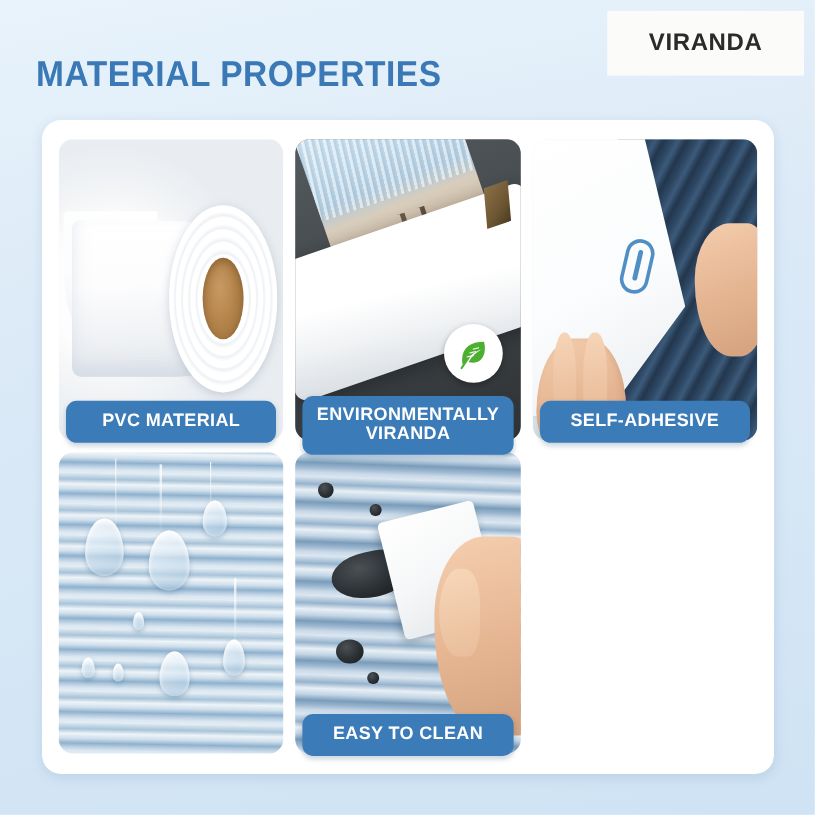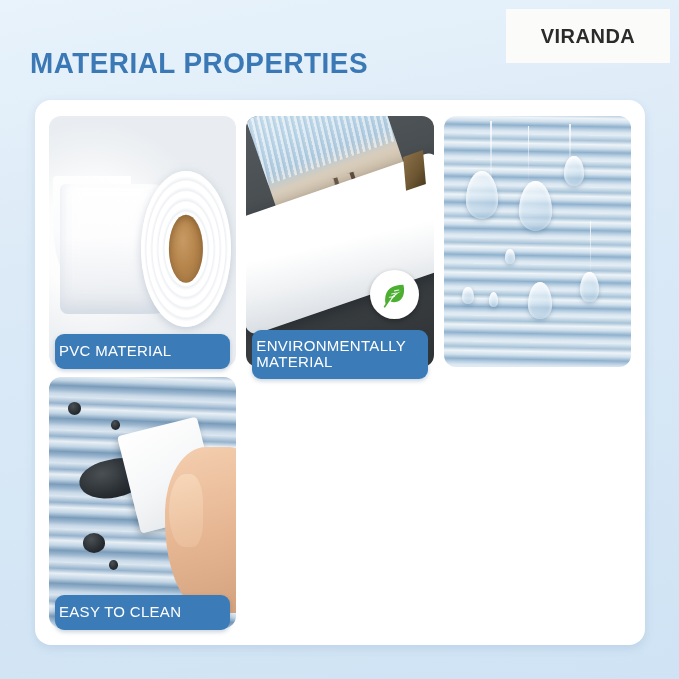--- a/index.html
+++ b/index.html
@@ -98,21 +98,22 @@
   }
 
   .card-label {
     position: absolute;
     left: 6px;
     right: 6px;
     bottom: -2px;
     background: #3b7cb8;
     color: #ffffff;
     border-radius: 9px;
-    font-weight: normal;
+    text-align: center;
+    font-weight: bold;
     font-size: 15px;
     letter-spacing: 0.3px;
     padding: 9px 4px 10px 4px;
     line-height: 1.07;
     font-family: "Liberation Sans Narrow", "Liberation Sans", sans-serif;
     z-index: 4;
     box-shadow: 0 2px 4px rgba(40,80,120,0.25);
   }
   .card-label.two-line {
     bottom: -12px;
@@ -499,23 +500,33 @@
         <div class="eco-curl"></div>
         <div class="eco-curl-tip"></div>
         <div class="eco-badge">
           <svg width="30" height="30" viewBox="0 0 32 32" aria-hidden="true">
             <path d="M26 5C14 5 7 10 6.5 20.5c-.2 3.4 1 5.8 1 5.8l2.3-3.6C13 17.5 18 13.8 23.5 12c-4.6 2.6-8.6 6.3-11.2 11 3.6 1.4 8.2.6 11-2.2C27 17 27.4 10.6 26 5z" fill="#4caf32"></path>
             <path d="M6 28.5L12.5 19" stroke="#4caf32" stroke-width="1.8" stroke-linecap="round" fill="none"></path>
             <path d="M11 18.5l5.5-1M13.5 15l5-1.2M16.5 11.6l4.6-1" stroke="#ffffff" stroke-width="1.1" stroke-linecap="round" fill="none" opacity="0.85"></path>
           </svg>
         </div>
       </div>
-      <div class="card-label two-line">ENVIRONMENTALLY MATERIAL</div>
+      <div class="card-label two-line">ENVIRONMENTALLY VIRANDA</div>
     </div>
 
+    <div class="card">
+      <div class="card-img bg-adhesive">
+        <div class="adh-marble"></div>
+        <div class="adh-peel"></div>
+        <div class="adh-clip"></div>
+        <div class="hand adh-hand-l"></div>
+        <div class="hand adh-hand-r"></div>
+      </div>
+      <div class="card-label">SELF-ADHESIVE</div>
+    </div>
 
     <div class="card">
       <div class="card-img bg-water">
         <div class="streak" style="left:25%;top:2%;height:26%;"></div>
         <div class="streak" style="left:45%;top:4%;height:22%;"></div>
         <div class="streak" style="left:67%;top:3%;height:17%;"></div>
         <div class="streak" style="left:78%;top:42%;height:22%;"></div>
         <div class="drop" style="left:12%;top:22%;width:17%;height:19%;"></div>
         <div class="drop" style="left:40%;top:26%;width:18%;height:20%;"></div>
         <div class="drop" style="left:64%;top:16%;width:11%;height:12%;"></div>

